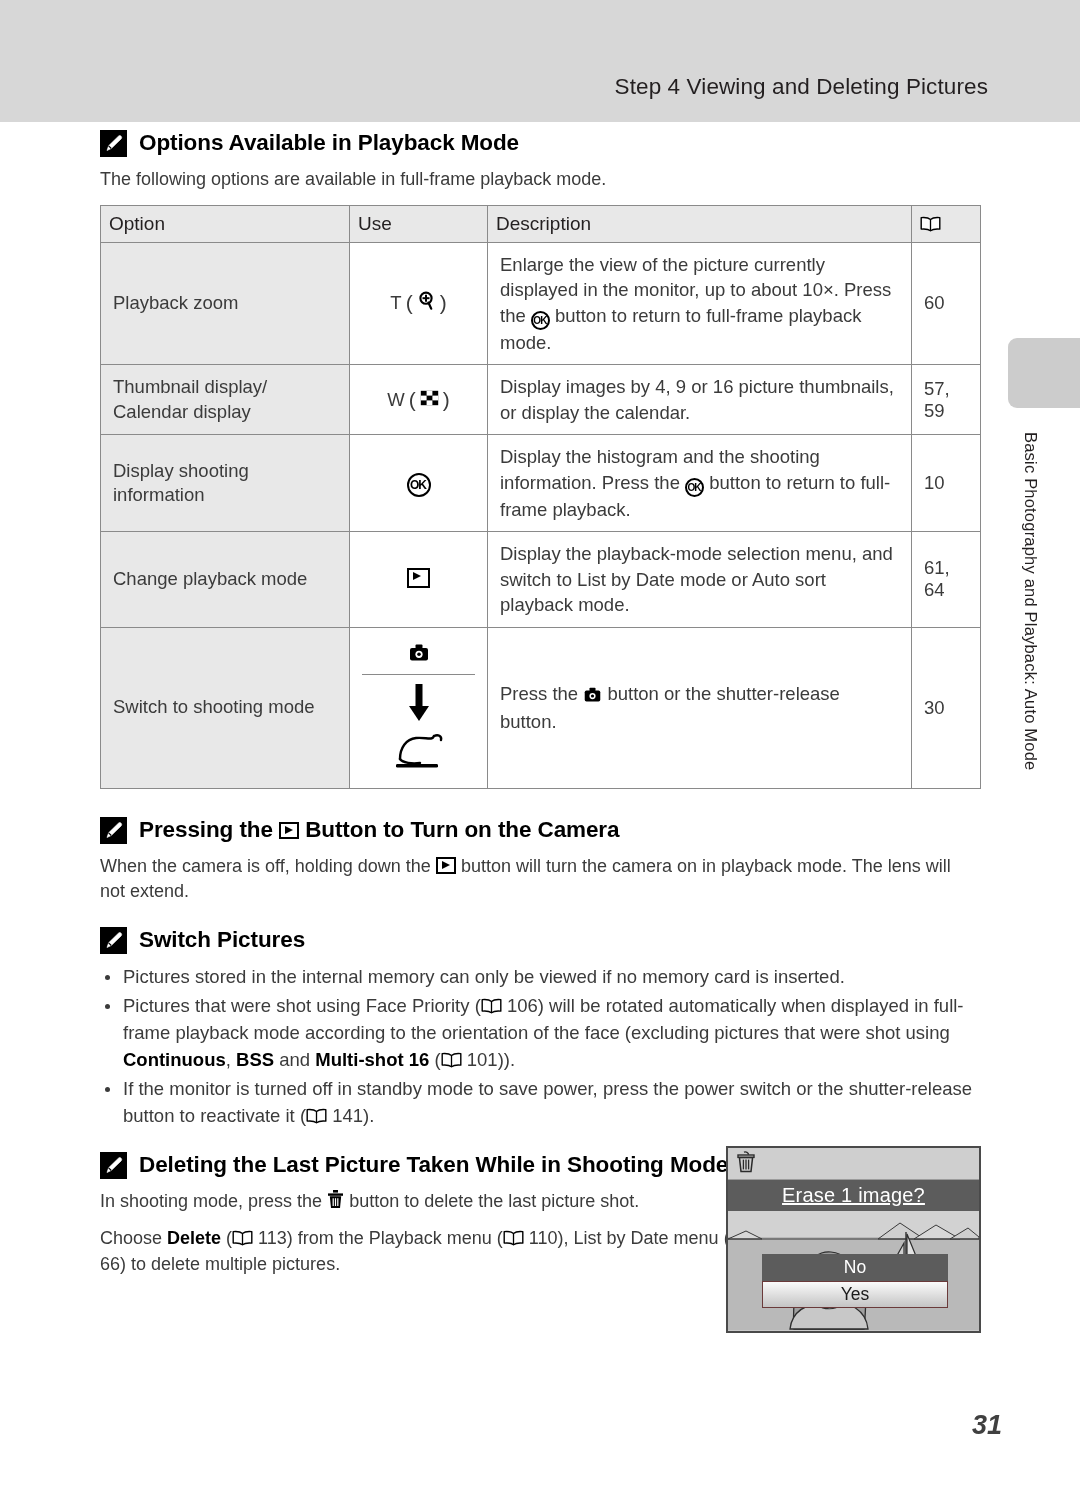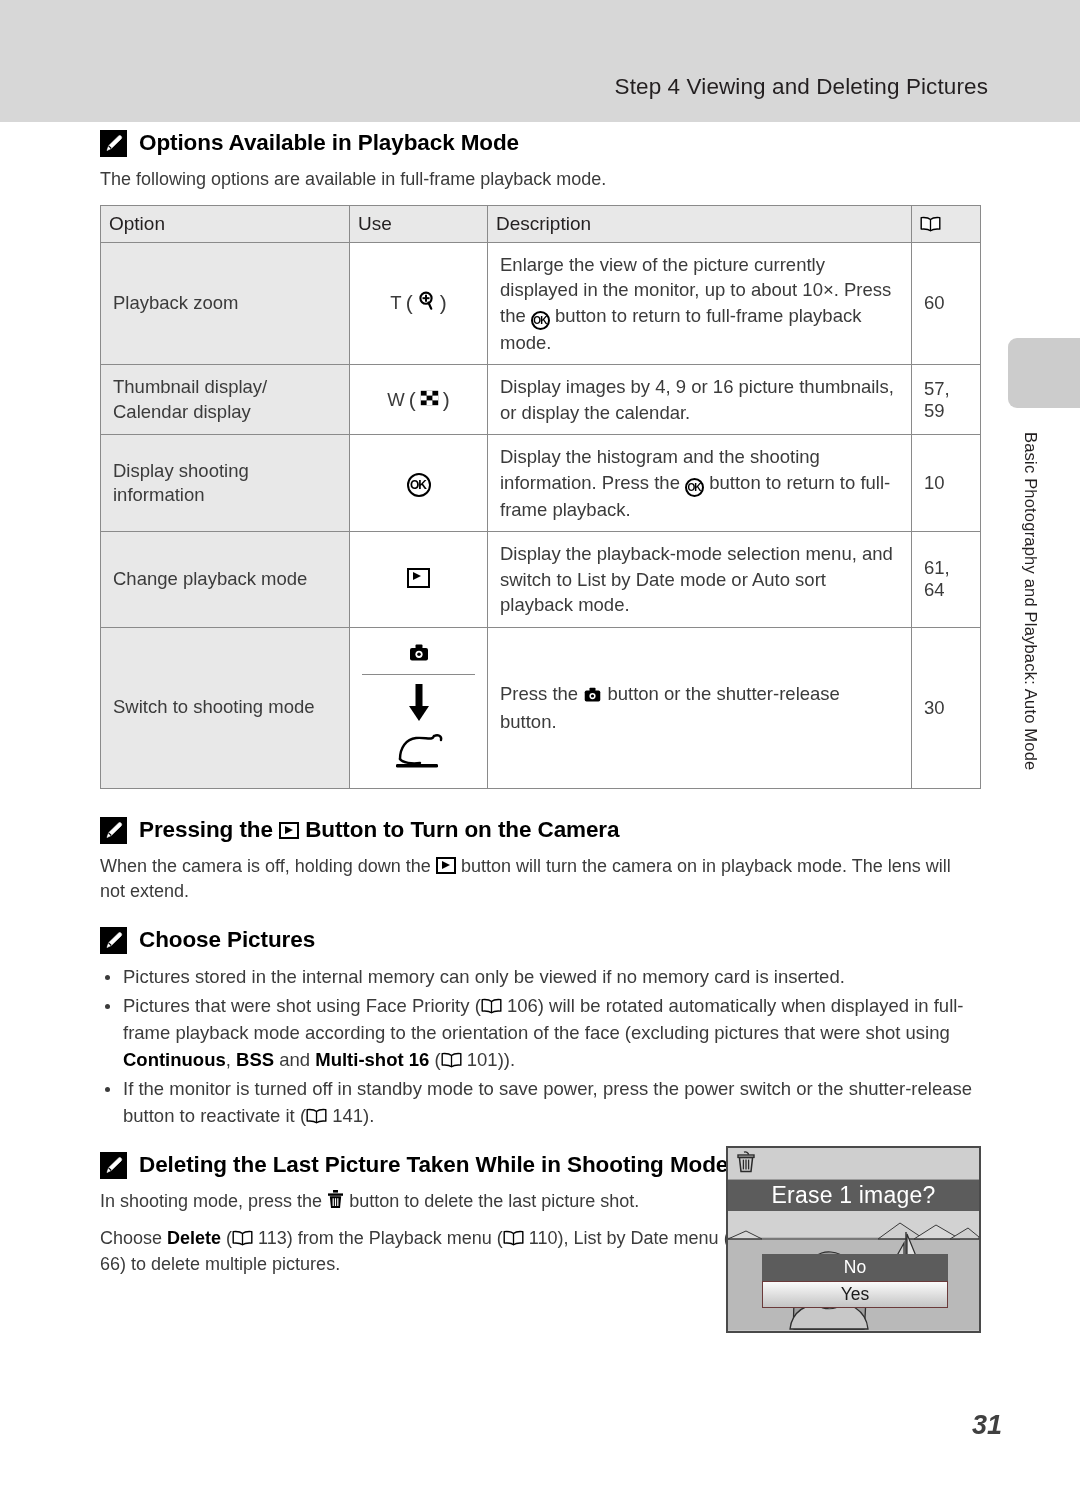--- a/index.html
+++ b/index.html
@@ -236,23 +236,24 @@
     height: 32px;
     background: #cfcfcf;
     border-bottom: 1px solid #9c9c9c;
     display: flex; align-items: center;
     padding-left: 8px;
   }
   .lcd-title {
     height: 31px;
     background: #5c5c5c;
     color: #fff;
-    font-size: 23px;
+    font-size: 20px;
     display: flex; align-items: center; justify-content: center;
     letter-spacing: 0.2px;
+    text-decoration: underline;
   }
   .lcd-photo {
     position: relative;
     height: 119px;
     background: linear-gradient(#d2d2d2 0 26px, #b9b9b9 26px 100%);
     overflow: hidden;
   }
   .lcd-choice {
     position: absolute;
     left: 34px; bottom: 22px;
@@ -454,21 +455,21 @@
   <p class="para"><span>When the camera is off, holding down the</span> <span class="gl gl-play"></span> <span>button will turn the camera on in playback mode. The lens will not extend.</span></p>
 
   <div class="sec-head" style="margin-top:22px">
     <span class="sec-icon">
       <svg width="27" height="27" viewBox="0 0 27 27">
         <rect width="27" height="27" fill="#000"></rect>
         <path d="M7 20.5 L8.6 15.8 L18.4 6.2 C19.2 5.4 20.4 5.4 21.1 6.2 C21.9 7 21.9 8.1 21.1 8.9 L11.3 18.5 Z" fill="#fff" stroke="#fff" stroke-width="0.6"></path>
         <path d="M8.6 15.8 L11.3 18.5" stroke="#000" stroke-width="1.1"></path>
       </svg>
     </span>
-    <span class="sec-title">Choose Pictures</span>
+    <span class="sec-title">Switch Pictures</span>
   </div>
 
   <ul class="bul">
     <li>
       <span>Pictures stored in the internal memory can only be viewed if no memory card is inserted.</span>
     </li>
     <li><span>Pictures that were shot using Face Priority (</span><span class="gl gl-book"><svg width="21" height="16" viewBox="0 0 21 16">
             <path d="M10.5 3.4 C8.6 1.7 5.6 1.2 1.2 1.6 L1.2 13.1 C5.6 12.7 8.6 13.2 10.5 14.8 C12.4 13.2 15.4 12.7 19.8 13.1 L19.8 1.6 C15.4 1.2 12.4 1.7 10.5 3.4 Z" fill="#fff" stroke="#000" stroke-width="1.4" stroke-linejoin="round"></path>
             <path d="M10.5 3.4 L10.5 14.8" stroke="#000" stroke-width="1.3"></path>
           </svg></span><span> 106) will be rotated automatically when displayed in full-frame playback mode according to the orientation of the face (excluding pictures that were shot using </span><b>Continuous</b><span>, </span><b>BSS</b><span> and </span><b>Multi-shot 16</b><span> (</span><span class="gl gl-book"><svg width="21" height="16" viewBox="0 0 21 16">

